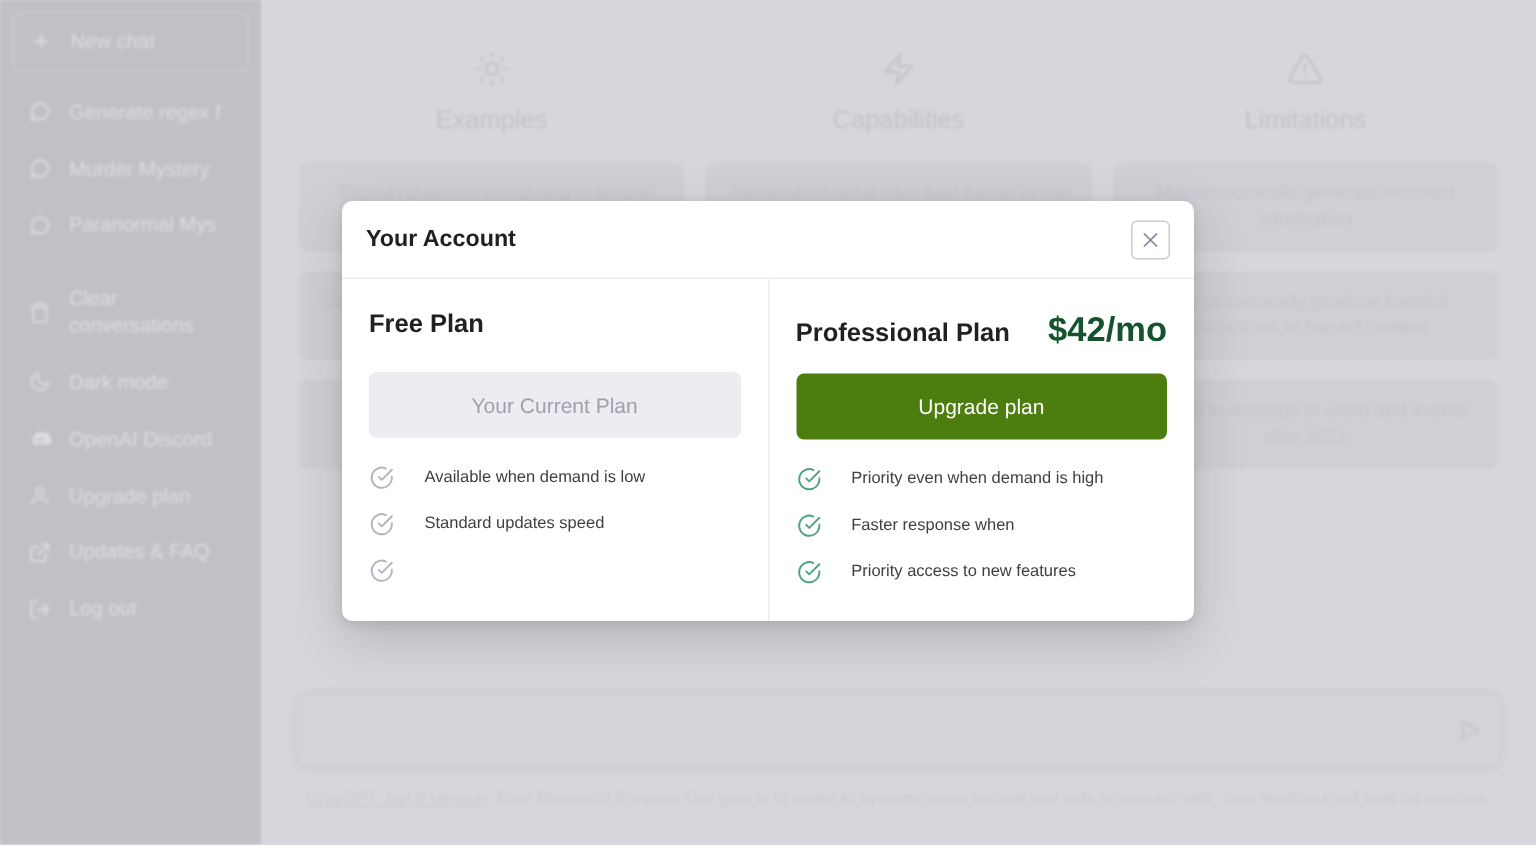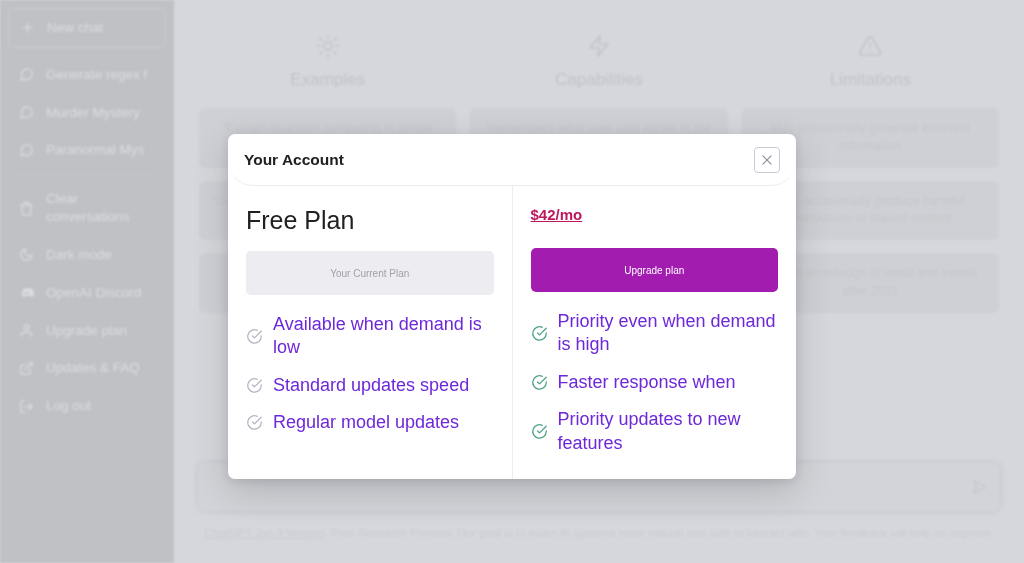--- a/index.html
+++ b/index.html
@@ -131,21 +131,20 @@
     background: #ffffff;
     border-radius: 7px;
     box-shadow: 0 12px 34px rgba(60,62,70,.22), 0 2px 8px rgba(60,62,70,.14);
     overflow: hidden;
   }
   .modal-head {
     height: 52px;
     display: flex; align-items: center; justify-content: space-between;
     padding: 0 16px 0 16px;
     border-bottom: 1px solid #ececf1;
-    border-radius: 25px;
   }
   .modal-title { font-size: 15.5px; font-weight: 700; color: #202123; }
   .close-btn {
     width: 26px; height: 26px;
     border: 1px solid #c7cbd4;
     border-radius: 4px;
     display: flex; align-items: center; justify-content: center;
     background: #fff;
     cursor: pointer;
     color: #8e8ea0;
@@ -156,43 +155,43 @@
   .plan {
     flex: 1 1 0;
     padding: 20px 18px 24px 18px;
   }
   .plan.left { border-right: 1px solid #ececf1; }
 
   .plan-head {
     display: flex; align-items: baseline; justify-content: space-between;
     margin-bottom: 16px; min-height: 26px;
   }
-  .plan-name { font-size: 25px; font-weight: 400; color: #202123; text-align: center; }
-  .plan-price { font-size: 15px; font-weight: 700; color: #be185d; text-decoration: underline; }
+  .plan-name { font-size: 17px; font-weight: 700; color: #202123; text-align: center; }
+  .plan-price { font-size: 23px; font-weight: 700; color: #14532d; }
 
   .plan-btn {
     width: 100%; height: 44px;
     border-radius: 5px;
     display: flex; align-items: center; justify-content: center;
-    font-size: 10px;
+    font-size: 14px;
     margin-bottom: 18px;
     border: none;
     font-family: inherit;
   }
   .plan-btn.current {
     background: #ececf1; color: #a0a1ac; cursor: default;
   }
   .plan-btn.upgrade {
-    background: #a21caf; color: #ffffff; cursor: pointer; font-weight: 400;
+    background: #4d7c0f; color: #ffffff; cursor: pointer; font-weight: 400;
   }
 
   .feat {
-    display: flex; align-items: center; gap: 10px;
+    display: flex; align-items: center; gap: 20px;
     margin-bottom: 14px;
-    font-size: 18px; color: #6d28d9;
+    font-size: 11px; color: #404040;
     line-height: 1.3;
   }
   .feat:last-child { margin-bottom: 0; }
   .feat-icon { width: 17px; height: 17px; flex-shrink: 0; display: block; }
   .feat.grey .feat-icon { color: #b4b5c0; }
   .feat.green .feat-icon { color: #4fa287; }
 </style>
 </head>
 <body>
 
@@ -410,26 +409,26 @@
             <path d="M21.5 11.1V12a9.5 9.5 0 1 1-5.6-8.7"></path>
               <polyline points="21.5 4.5 12 14 9.2 11.2"></polyline>
           </svg>
           <span>Standard updates speed</span>
         </div>
         <div class="feat grey">
           <svg class="feat-icon" viewBox="0 0 24 24" fill="none" stroke="currentColor" stroke-width="1.8" stroke-linecap="round" stroke-linejoin="round">
             <path d="M21.5 11.1V12a9.5 9.5 0 1 1-5.6-8.7"></path>
               <polyline points="21.5 4.5 12 14 9.2 11.2"></polyline>
           </svg>
-          <span>Regular model updates</span>
         </div>
       </div>
 
       <div class="plan right">
         <div class="plan-head">
+          <div class="plan-name">Professional Plan</div>
           <div class="plan-price">$42/mo</div>
         </div>
         <button class="plan-btn upgrade">Upgrade plan</button>
 
         <div class="feat green">
           <svg class="feat-icon" viewBox="0 0 24 24" fill="none" stroke="currentColor" stroke-width="1.8" stroke-linecap="round" stroke-linejoin="round">
             <path d="M21.5 11.1V12a9.5 9.5 0 1 1-5.6-8.7"></path>
               <polyline points="21.5 4.5 12 14 9.2 11.2"></polyline>
           </svg>
           <span>Priority even when demand is high</span>
@@ -439,18 +438,18 @@
             <path d="M21.5 11.1V12a9.5 9.5 0 1 1-5.6-8.7"></path>
               <polyline points="21.5 4.5 12 14 9.2 11.2"></polyline>
           </svg>
           <span>Faster response when</span>
         </div>
         <div class="feat green">
           <svg class="feat-icon" viewBox="0 0 24 24" fill="none" stroke="currentColor" stroke-width="1.8" stroke-linecap="round" stroke-linejoin="round">
             <path d="M21.5 11.1V12a9.5 9.5 0 1 1-5.6-8.7"></path>
               <polyline points="21.5 4.5 12 14 9.2 11.2"></polyline>
           </svg>
-          <span>Priority updates to new features</span>
+          <span>Priority access to new features</span>
         </div>
       </div>
     </div>
   </div>
 </div>
 
 </body></html>

